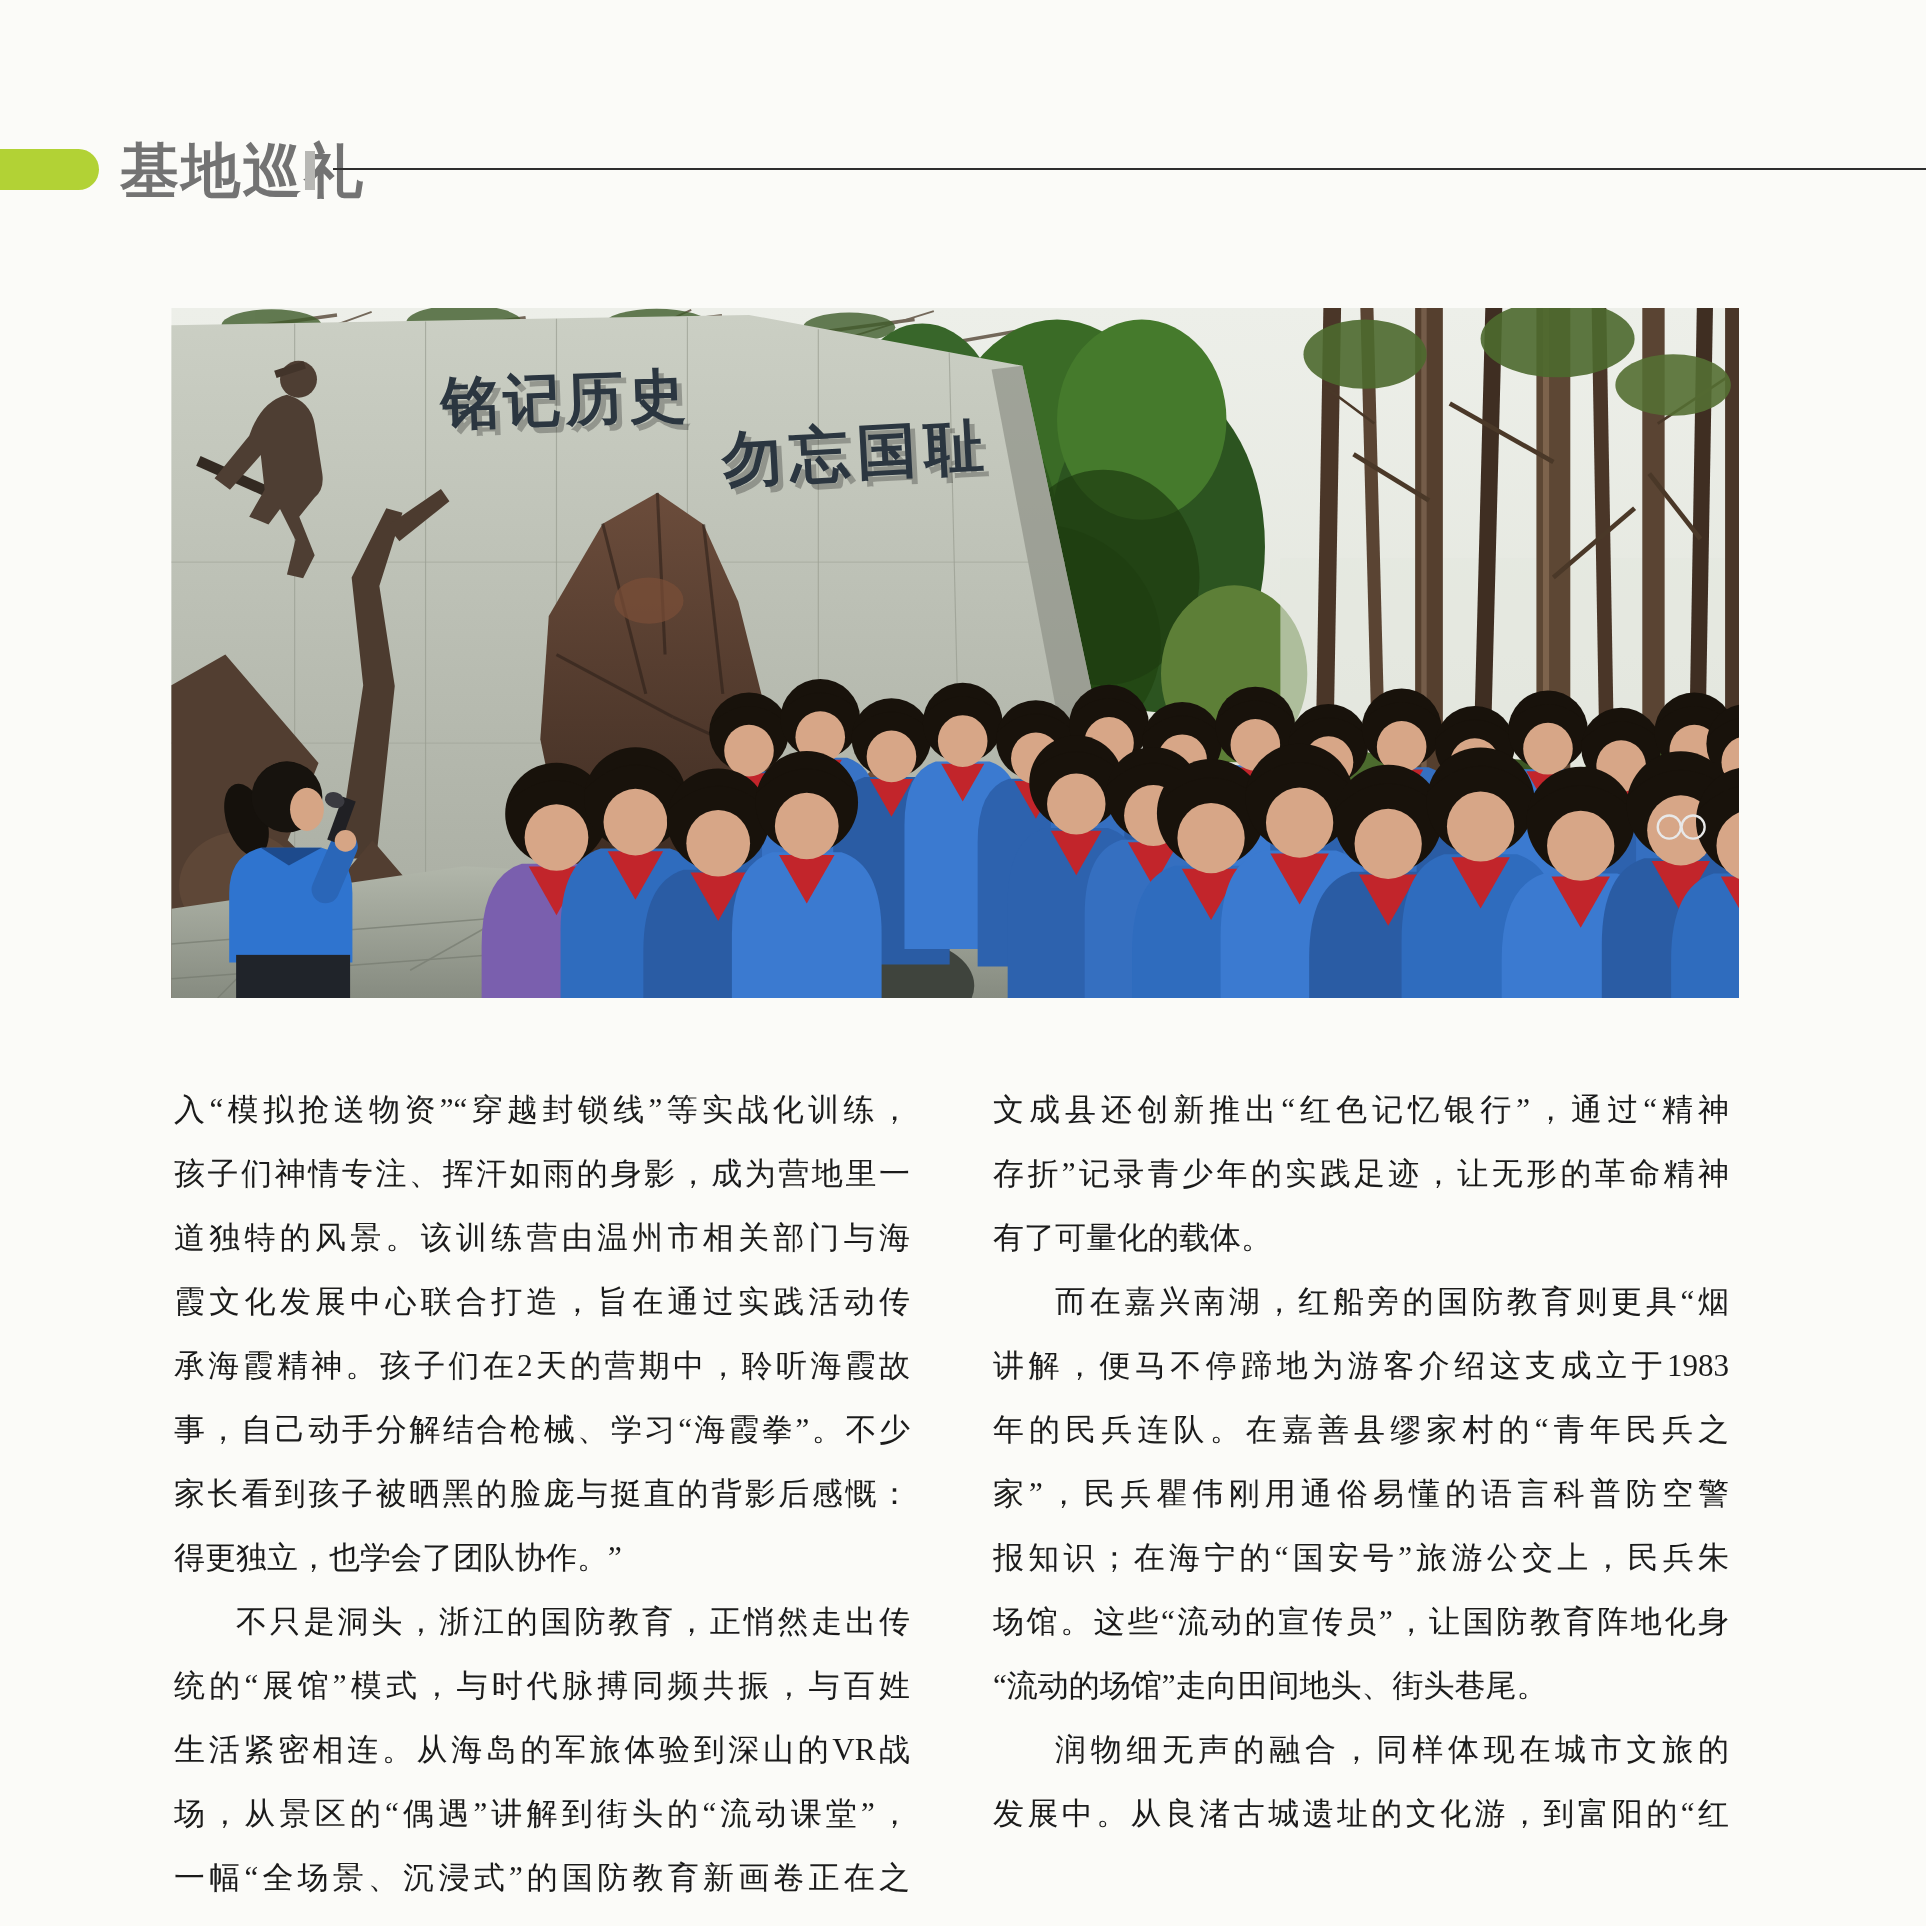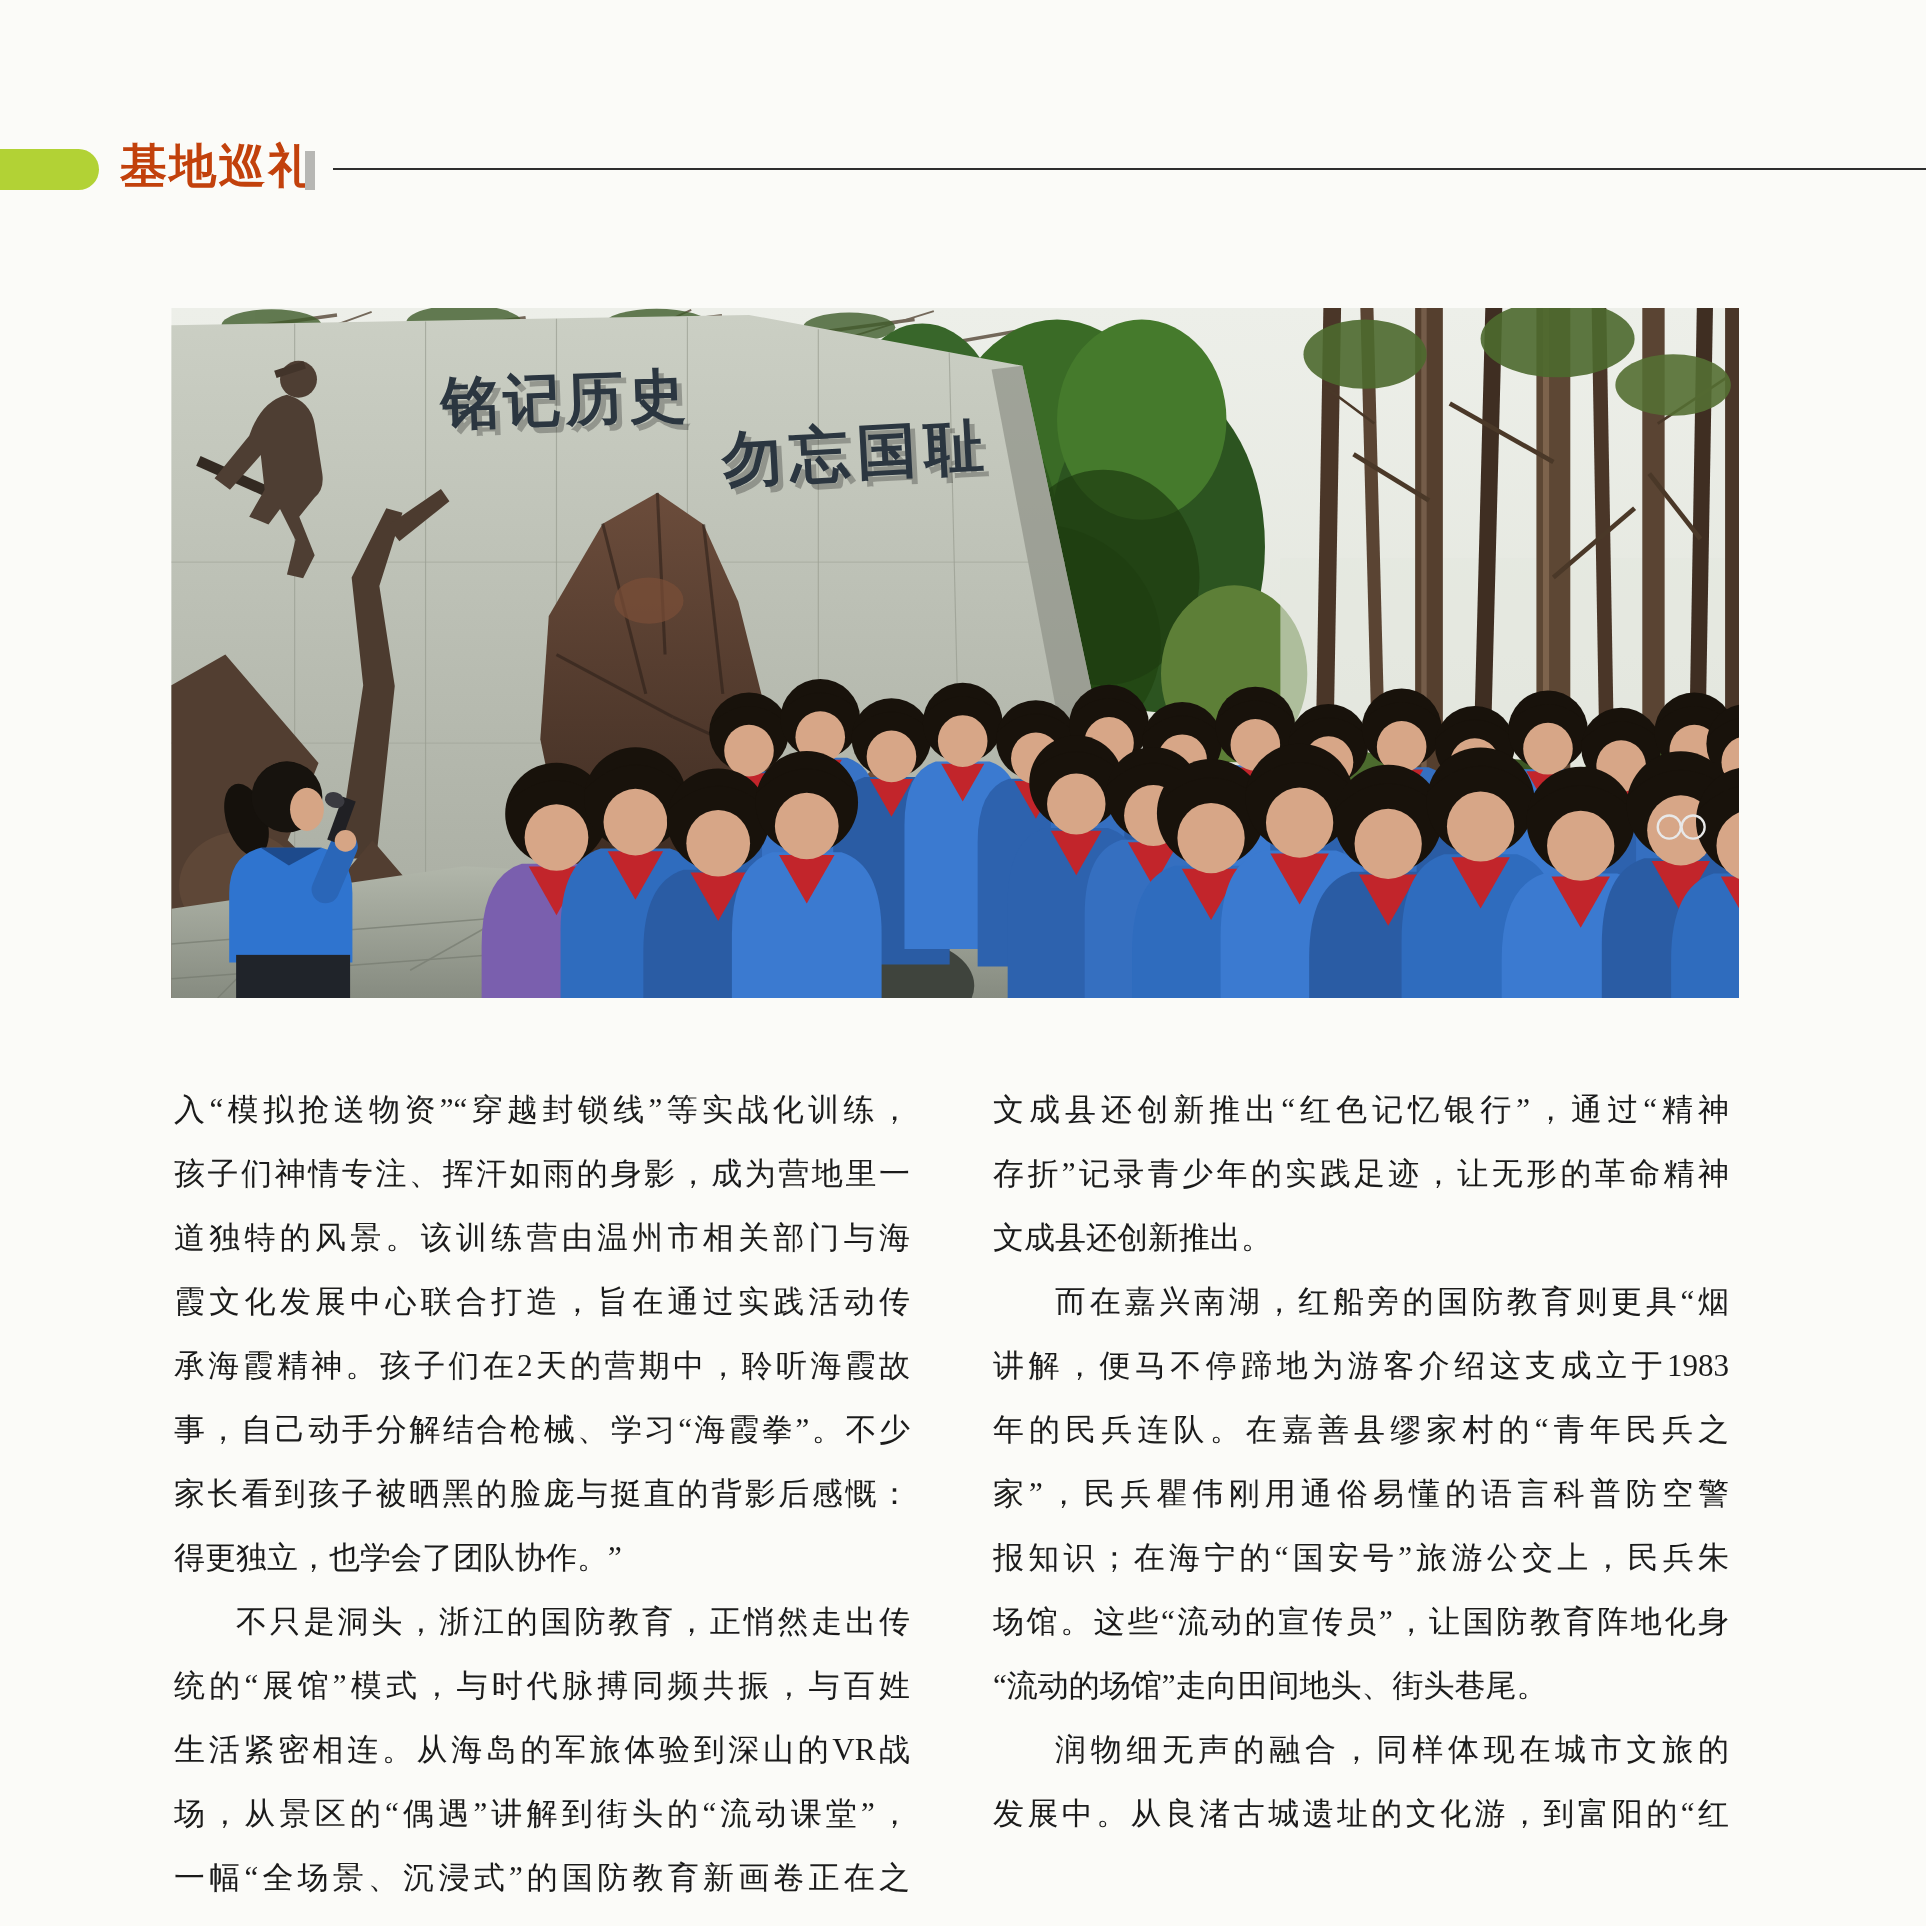--- a/index.html
+++ b/index.html
@@ -5,21 +5,21 @@
   html,body{margin:0;padding:0;background:#d8d8d8;}
   .page{
     position:relative;width:1957px;height:2594px;background:#fbfbf8;
     font-family:"Liberation Serif","DejaVu Serif",serif;color:#1b1b1b;overflow:hidden;
   }
   
   .header-accent{position:absolute;left:0;top:149px;width:99px;height:41px;
     border-radius:0 20.4px 20.4px 0;}
   .section-title{position:absolute;left:120px;top:142px;
     font-family:"Liberation Sans","DejaVu Sans",sans-serif;font-weight:bold;
-    font-size:47px;line-height:1;letter-spacing:2.3px;color:#c2410c;}
+    font-size:59px;line-height:1;letter-spacing:2.3px;color:#737373;}
   .header-bar{position:absolute;left:305px;top:151px;width:10px;height:39px;background:#b7b7b4;}
   .header-rule{position:absolute;left:333px;right:17px;top:168px;height:1.9px;background:#2e2e2e;}
   
   .photo{position:absolute;left:171px;top:308px;width:1568px;height:690px;margin:0;padding:0;}
   .photo svg{display:block;}
   
   .column{position:absolute;top:1078px;width:736px;font-size:31px;line-height:64px;}
   .col-left{left:174px;}
   .col-right{left:993px;}
   .text-line{height:64px;overflow:hidden;text-align:justify;text-align-last:justify;
@@ -261,21 +261,21 @@
         <div class="text-line no-stretch">得更独立，也学会了团队协作。”</div>
         <div class="text-line indent">不只是洞头，浙江的国防教育，正悄然走出传</div>
         <div class="text-line">统的“展馆”模式，与时代脉搏同频共振，与百姓</div>
         <div class="text-line">生活紧密相连。从海岛的军旅体验到深山的VR战</div>
         <div class="text-line">场，从景区的“偶遇”讲解到街头的“流动课堂”，</div>
         <div class="text-line">一幅“全场景、沉浸式”的国防教育新画卷正在之</div>
       </div>
     <div class="column col-right">
         <div class="text-line">文成县还创新推出“红色记忆银行”，通过“精神</div>
         <div class="text-line">存折”记录青少年的实践足迹，让无形的革命精神</div>
-        <div class="text-line no-stretch">文成县还创新推出。</div>
+        <div class="text-line no-stretch">有了可量化的载体。</div>
         <div class="text-line indent">而在嘉兴南湖，红船旁的国防教育则更具“烟</div>
         <div class="text-line">讲解，便马不停蹄地为游客介绍这支成立于1983</div>
         <div class="text-line">年的民兵连队。在嘉善县缪家村的“青年民兵之</div>
         <div class="text-line">家”，民兵瞿伟刚用通俗易懂的语言科普防空警</div>
         <div class="text-line">报知识；在海宁的“国安号”旅游公交上，民兵朱</div>
         <div class="text-line">场馆。这些“流动的宣传员”，让国防教育阵地化身</div>
         <div class="text-line no-stretch">“流动的场馆”走向田间地头、街头巷尾。</div>
         <div class="text-line indent">润物细无声的融合，同样体现在城市文旅的</div>
         <div class="text-line">发展中。从良渚古城遗址的文化游，到富阳的“红</div>
       </div>

